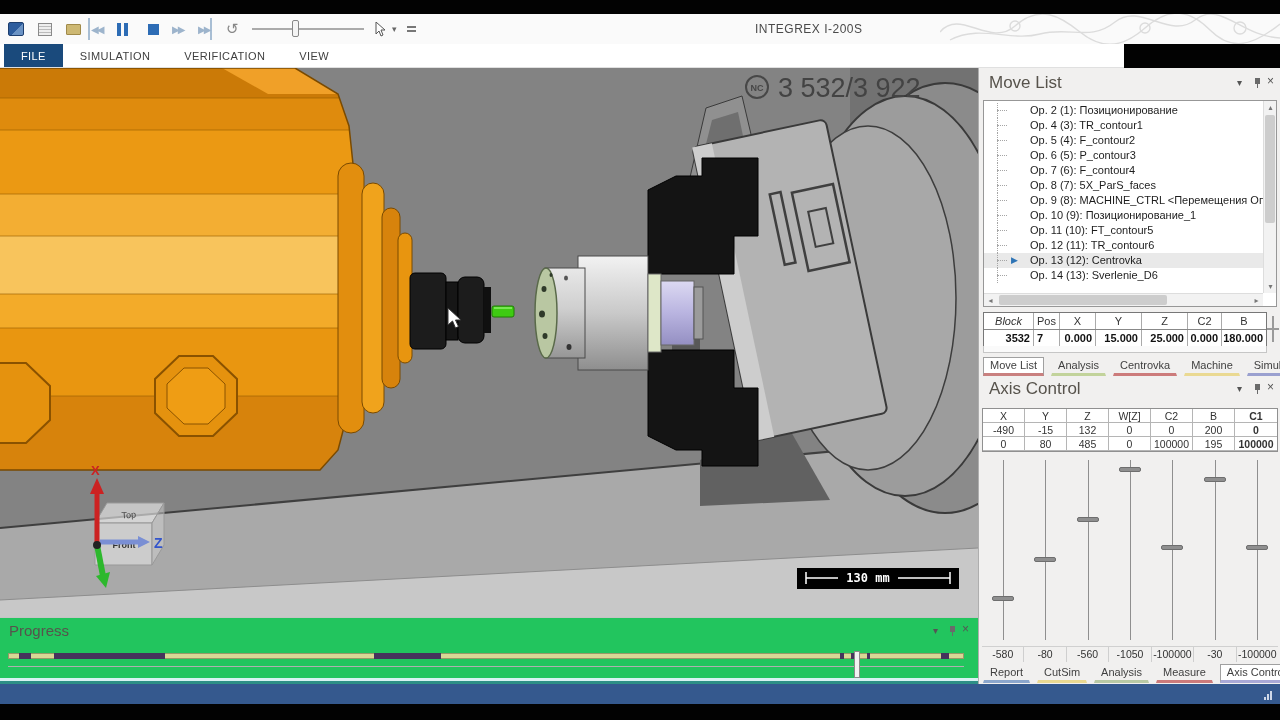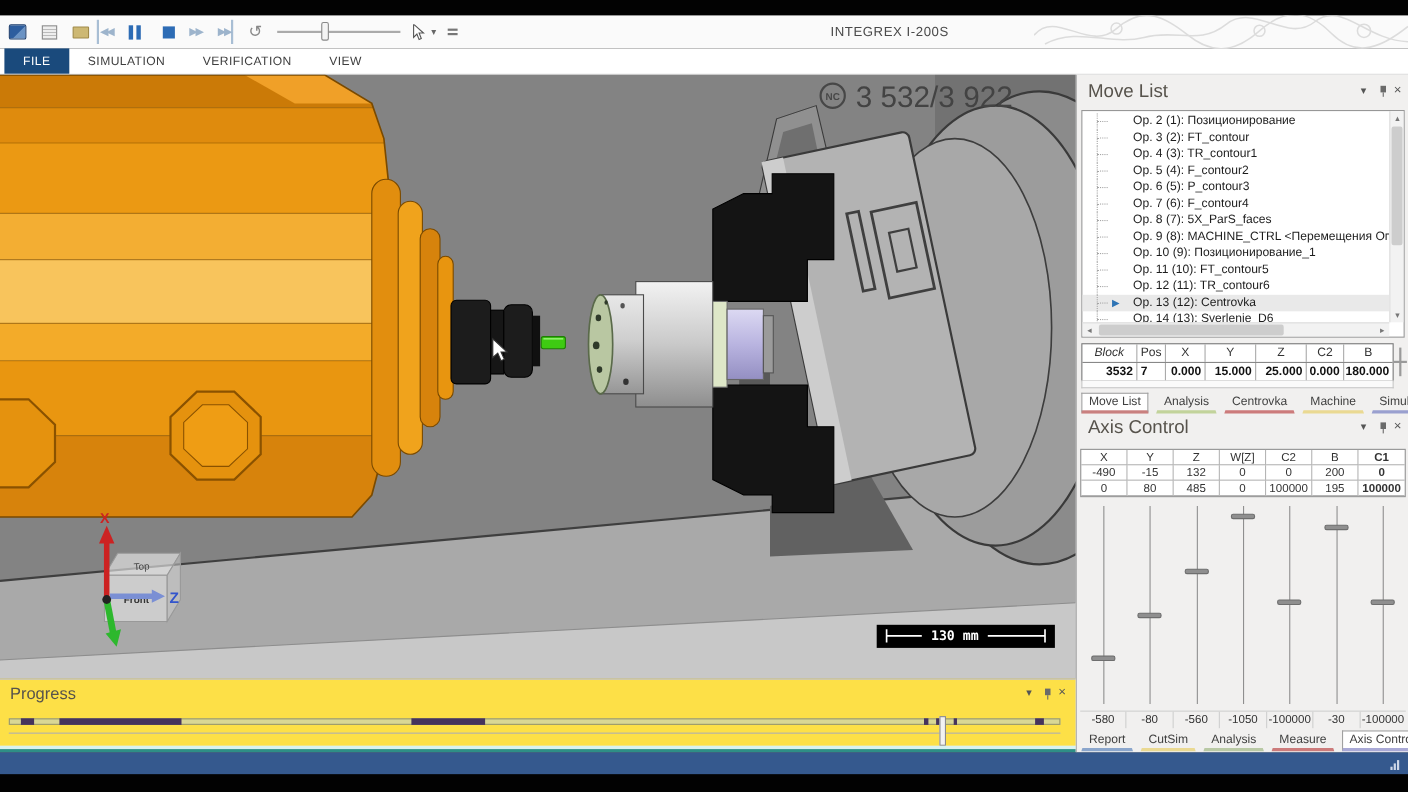--- a/index.html
+++ b/index.html
@@ -34,21 +34,21 @@
   #tb-loop{left:226px;font-size:15px;color:#888;}
   #tb-slider{left:252px;width:112px;}
   #tb-slider .track{position:absolute;left:0;right:0;top:10px;height:2px;background:#aaa;}
   #tb-slider .handle{position:absolute;left:40px;top:2px;width:7px;height:17px;background:#f4f4f4;border:1px solid #888;border-radius:2px;}
   #tb-pointer{left:374px;width:14px;}
   #tb-caret{left:392px;font-size:9px;color:#666;}
   #tb-custom{left:406px;width:10px;flex-direction:column;gap:2px;}
   #tb-custom i{display:block;width:9px;height:2px;background:#777;}
 
   
-  #menubar{left:0;top:44px;width:1280px;height:24px;background:#ffffff;border-bottom:1px solid #e0e0e0;}
+  #menubar{left:0;top:44px;width:1124px;height:24px;background:#ffffff;border-bottom:1px solid #e0e0e0;}
   #menu-tabs{display:flex;height:100%;padding-left:4px;}
   .mtab{height:100%;display:flex;align-items:center;padding:0 17px;font-size:11px;color:#3f3f3f;letter-spacing:.4px;cursor:default;}
   .mtab.active{background:#1a4a7c;color:#fff;}
 
   
   #main{left:0;top:68px;width:1280px;height:616px;background:#f1f0ef;}
   #viewport{left:0;top:0;width:978px;height:549px;background:#838383;}
 
   
   #rightpanel{left:978px;top:0;width:302px;height:616px;background:#f1f0ef;border-left:1px solid #aeaeae;}
@@ -103,21 +103,21 @@
   .ac-cell:nth-child(7n){border-right:none;font-weight:bold;}
   #ac-sliders{left:3px;top:388px;width:296px;height:188px;display:flex;}
   .sl-col{position:relative;flex:1;}
   .sl-track{position:absolute;left:50%;top:4px;bottom:4px;width:1px;background:#8f8f8f;}
   .sl-handle{position:absolute;left:50%;margin-left:-11px;width:22px;height:5px;background:#8f8f8f;border-radius:2px;border:1px solid #6e6e6e;}
   #ac-values{left:3px;top:578px;width:296px;display:flex;border-top:1px solid #d0d0d0;}
   .ac-val{flex:1;height:15px;line-height:15px;font-size:10.5px;color:#333;text-align:center;border-left:1px solid #cfcfcf;overflow:hidden;}
   .ac-val:first-child{border-left:none;}
 
   
-  #progress{left:0;top:549px;width:978px;height:61px;background:#fde047;border-top:1px solid #c4c4c4;}
+  #progress{left:0;top:549px;width:978px;height:61px;background:#22c55e;border-top:1px solid #c4c4c4;}
   #pg-title{position:absolute;left:9px;top:4px;font-size:15px;color:#57534c;}
   #pg-bar{position:absolute;left:8px;top:35px;width:956px;height:6px;border:1px solid #9a9868;}
   .pg-seg{position:absolute;top:-1px;height:6px;}
   #pg-line{position:absolute;left:8px;top:48px;width:956px;height:1px;background:#b0b0b0;}
   #pg-handle{position:absolute;top:33px;width:6px;height:27px;background:#f2f2f2;border:1px solid #8a8a8a;}
   #strip-cyan{left:0;top:610px;width:978px;height:3px;background:#d8f2f1;}
   #strip-teal{left:0;top:613px;width:978px;height:3px;background:#2e8f86;}
 
   
   #statusbar{left:0;top:684px;width:1280px;height:20px;background:#35598e;}
@@ -372,21 +372,20 @@
       <div class="panel-head" id="ml-head">
         <span class="panel-title">Move List</span>
         <span class="ph-ico" style="left:258px;">▾</span>
         <span class="pin-icon" style="left:274px;"></span>
         <span class="ph-ico" style="left:288px;font-size:12px;top:6px;">×</span>
       </div>
 
       <div class="abs" id="ml-list">
         <div id="ml-rows">
             <div class="ml-row"><span>Op. 2 (1): Позиционирование</span></div>
-            <div class="ml-row"><span>Op. 3 (2): FT_contour</span></div>
             <div class="ml-row"><span>Op. 4 (3): TR_contour1</span></div>
             <div class="ml-row"><span>Op. 5 (4): F_contour2</span></div>
             <div class="ml-row"><span>Op. 6 (5): P_contour3</span></div>
             <div class="ml-row"><span>Op. 7 (6): F_contour4</span></div>
             <div class="ml-row"><span>Op. 8 (7): 5X_ParS_faces</span></div>
             <div class="ml-row"><span>Op. 9 (8): MACHINE_CTRL &lt;Перемещения Операц</span></div>
             <div class="ml-row"><span>Op. 10 (9): Позиционирование_1</span></div>
             <div class="ml-row"><span>Op. 11 (10): FT_contour5</span></div>
             <div class="ml-row"><span>Op. 12 (11): TR_contour6</span></div>
             <div class="ml-row sel"><span class="play">▶</span><span>Op. 13 (12): Centrovka</span></div>

